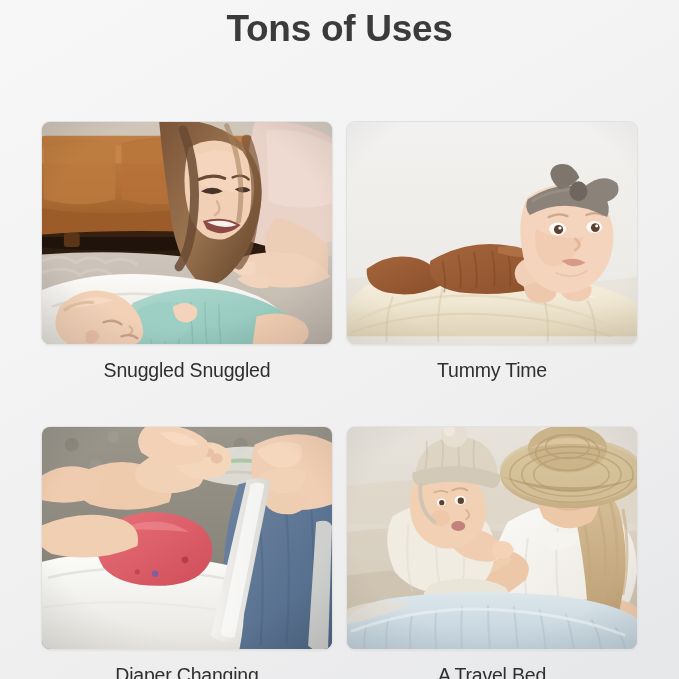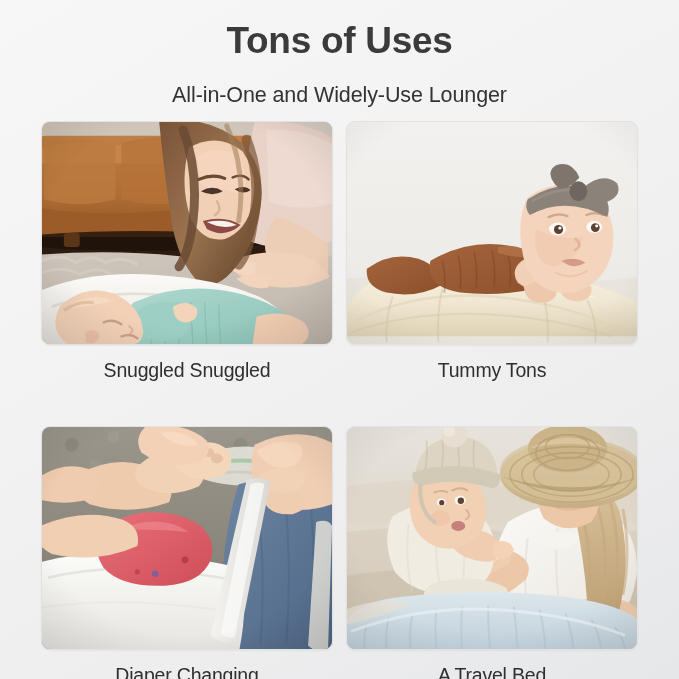--- a/index.html
+++ b/index.html
@@ -22,21 +22,21 @@
 
   
   .header {
     position: absolute;
     top: 0;
     left: 0;
     width: 679px;
     text-align: center;
   }
   .title {
-    margin: 12px;
+    margin: 0;
     padding-top: 8px;
     font-size: 37px;
     font-weight: bold;
     letter-spacing: -0.3px;
     color: #3b3b3b;
     line-height: 1.15;
     font-family: "Liberation Sans", sans-serif;
   }
   .subtitle {
     margin: 0;
@@ -91,21 +91,20 @@
     line-height: 1.2;
   }
 </style>
 </head>
 <body>
 
 <div class="page">
 
   <div class="header">
     <h1 class="title">Tons of Uses</h1>
-    <p class="subtitle">All-in-One and Widely-Use Lounger</p>
   </div>
 
   <div class="grid">
 
     <div class="cell">
       <div class="photo-frame">
         <svg viewBox="0 0 292 224" preserveAspectRatio="xMidYMid slice" aria-hidden="true">
           <defs>
             <linearGradient id="t1wall" x1="0" y1="0" x2="0" y2="1">
               <stop offset="0" stop-color="#ded5cb"></stop>
@@ -328,21 +327,21 @@
             <path d="M214 68 q-16 -16 -4 -24 q16 -6 24 12 q-8 10 -20 12z" fill="#7e756c"></path>
 
             <path d="M238 66 q20 -16 34 -4 q6 14 -14 20 q-16 2 -20 -16z" fill="#8b8279"></path>
 
             <ellipse cx="233" cy="70" rx="9" ry="10" fill="#6f675f"></ellipse>
           </g>
 
           <rect width="292" height="224" fill="url(#t2vig)"></rect>
         </svg>
       </div>
-      <p class="caption">Tummy Tons</p>
+      <p class="caption">Tummy Time</p>
     </div>
 
     <div class="cell row2">
       <div class="photo-frame">
         <svg viewBox="0 0 292 224" preserveAspectRatio="xMidYMid slice" aria-hidden="true">
           <defs>
             <linearGradient id="t3carpet" x1="0" y1="0" x2="0" y2="1">
               <stop offset="0" stop-color="#9a968c"></stop>
                 <stop offset="1" stop-color="#7e7a70"></stop>
             </linearGradient>

